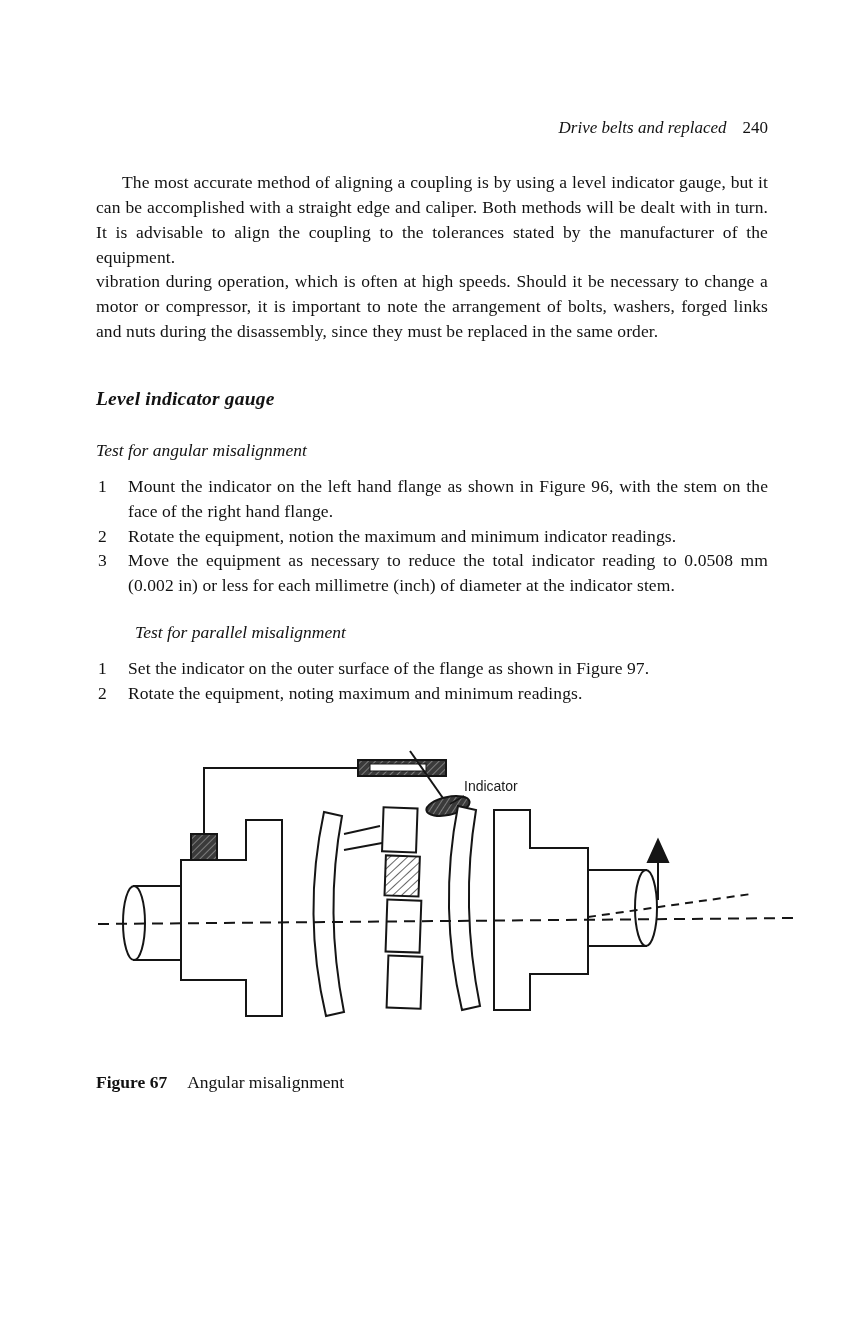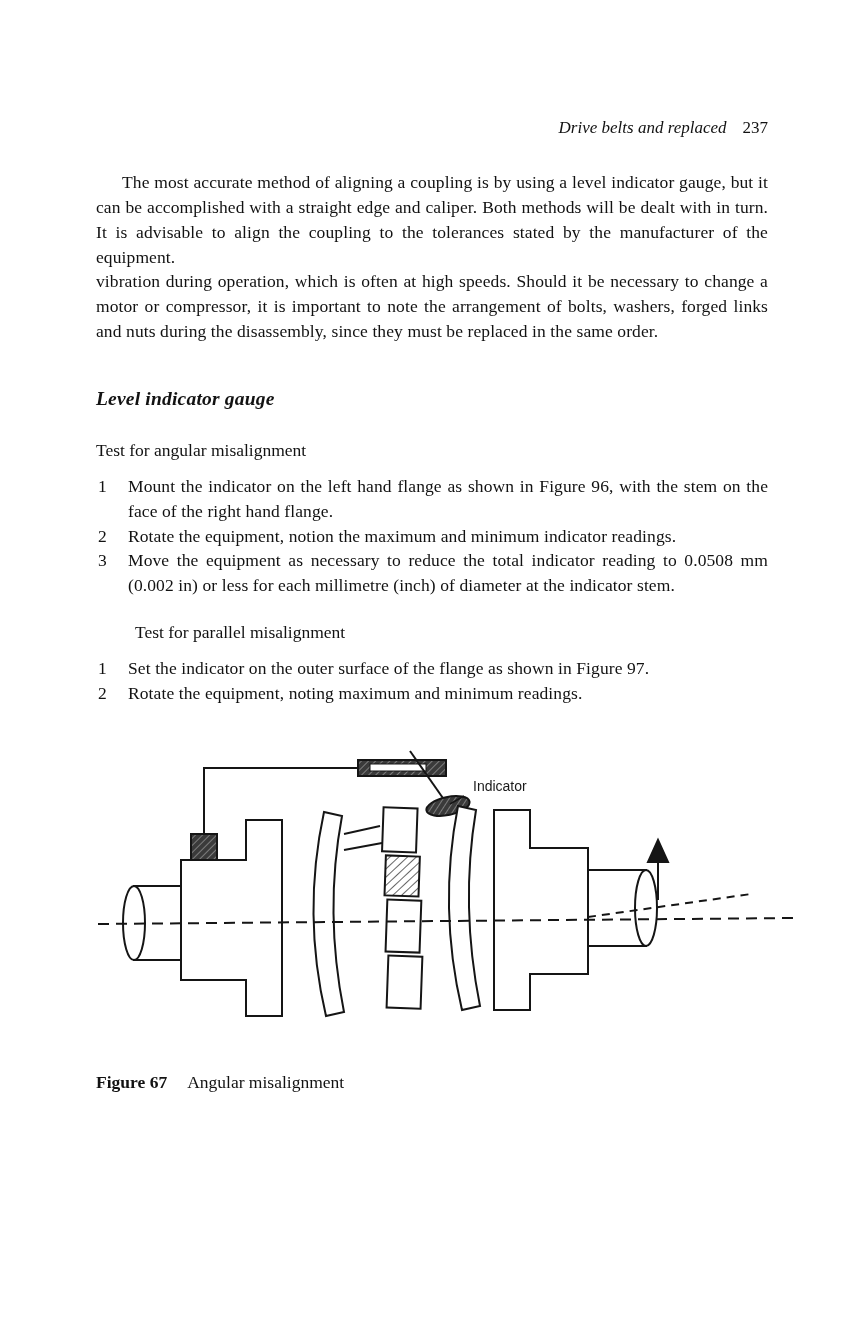--- a/index.html
+++ b/index.html
@@ -33,20 +33,21 @@
   h2.section-heading {
     font-size:19.5px;
     font-weight:bold;
     font-style:italic;
     margin-top:44px;
     letter-spacing:0.2px;
   }
   h3.sub-heading {
     font-size:17.5px;
     font-weight:normal;
+    font-style:italic;
     margin-top:30px;
     margin-bottom:13px;
   }
 
   ol.plain { list-style:none; }
   ol.plain li {
     position:relative;
     padding-left:32px;
     font-size:17.5px;
     line-height:1.42;
@@ -59,40 +60,40 @@
 
   .figure-wrap {
     position:relative;
     margin-top:44px;
     width:700px;
     height:300px;
   }
   .figure-wrap svg { position:absolute; left:0; top:0; }
   .indicator-label {
     position:absolute;
-    left:377px; top:28px;
+    left:368px; top:28px;
     font-family:"Liberation Sans", sans-serif;
     font-size:14px;
     color:#1a1a1a;
   }
 
   .caption {
     margin-top:22px;
     font-size:17.5px;
   }
   .caption .fig-num { font-weight:bold; }
   .caption .fig-title { margin-left:20px; }
 </style>
 </head>
 <body>
 
 <div class="page">
 
   <div class="running-header">
-    <span class="hdr-title">Drive belts and replaced</span><span class="hdr-pageno">237</span>
+    <span class="hdr-title">Drive belts and replaced</span><span class="hdr-pageno">240</span>
   </div>
 
   <p class="body indent">The most accurate method of aligning a coupling is by using a level indicator gauge, but it can be accomplished with a straight edge and caliper. Both methods will be dealt with in turn. It is advisable to align the coupling to the tolerances stated by the manufacturer of the equipment.</p>
   <p class="body">vibration during operation, which is often at high speeds. Should it be necessary to change a motor or compressor, it is important to note the arrangement of bolts, washers, forged links and nuts during the disassembly, since they must be replaced in the same order.</p>
 
   <h2 class="section-heading">Level indicator gauge</h2>
 
   <h3 class="sub-heading">Test for angular misalignment</h3>
 
   <ol class="plain">

